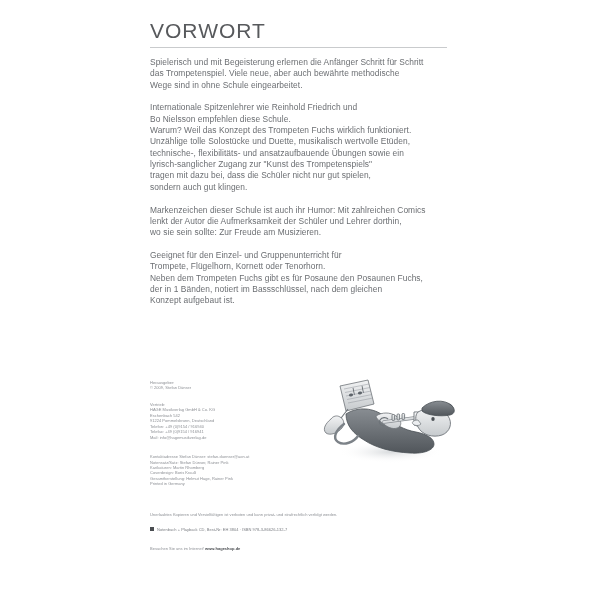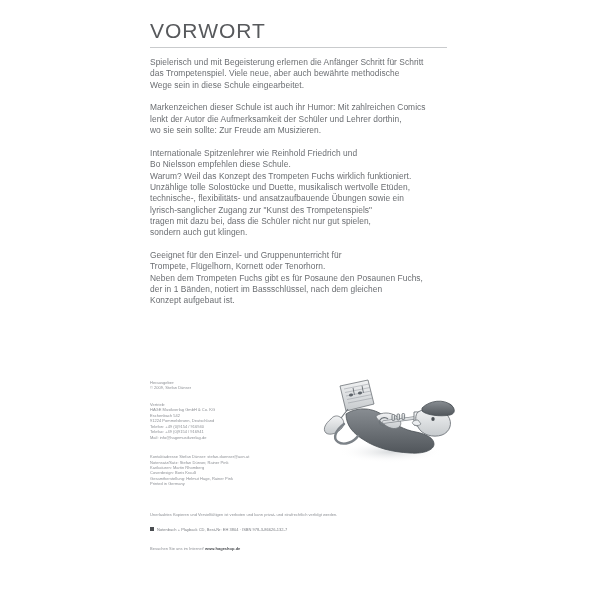--- a/index.html
+++ b/index.html
@@ -134,32 +134,32 @@
 <body>
 
 <div class="page">
 
   <div class="title">VORWORT</div>
   <div class="title-rule"></div>
 
   <div class="body-block">
     <p class="para">Spielerisch und mit Begeisterung erlernen die Anfänger Schritt für Schritt
 das Trompetenspiel. Viele neue, aber auch bewährte methodische
-Wege sein in diese Schule eingearbeitet.</p>
-    <p class="para">Markenzeichen dieser Schule ist auch ihr Humor: Mit zahlreichen Comics
-lenkt der Autor die Aufmerksamkeit der Schüler und Lehrer dorthin,
-wo sie sein sollte: Zur Freude am Musizieren.</p>
+Wege sind in ohne Schule eingearbeitet.</p>
     <p class="para">Internationale Spitzenlehrer wie Reinhold Friedrich und
 Bo Nielsson empfehlen diese Schule.
 Warum? Weil das Konzept des Trompeten Fuchs wirklich funktioniert.
 Unzählige tolle Solostücke und Duette, musikalisch wertvolle Etüden,
 technische-, flexibilitäts- und ansatzaufbauende Übungen sowie ein
 lyrisch-sanglicher Zugang zur "Kunst des Trompetenspiels"
 tragen mit dazu bei, dass die Schüler nicht nur gut spielen,
 sondern auch gut klingen.</p>
+    <p class="para">Markenzeichen dieser Schule ist auch ihr Humor: Mit zahlreichen Comics
+lenkt der Autor die Aufmerksamkeit der Schüler und Lehrer dorthin,
+wo sie sein sollte: Zur Freude am Musizieren.</p>
     <p class="para">Geeignet für den Einzel- und Gruppenunterricht für
 Trompete, Flügelhorn, Kornett oder Tenorhorn.
 Neben dem Trompeten Fuchs gibt es für Posaune den Posaunen Fuchs,
 der in 1 Bänden, notiert im Bassschlüssel, nach dem gleichen
 Konzept aufgebaut ist.</p>
   </div>
 
   <div class="colophon">
     <p class="imprint-group">Herausgeber:
 © 2009, Stefan Dünser</p>

